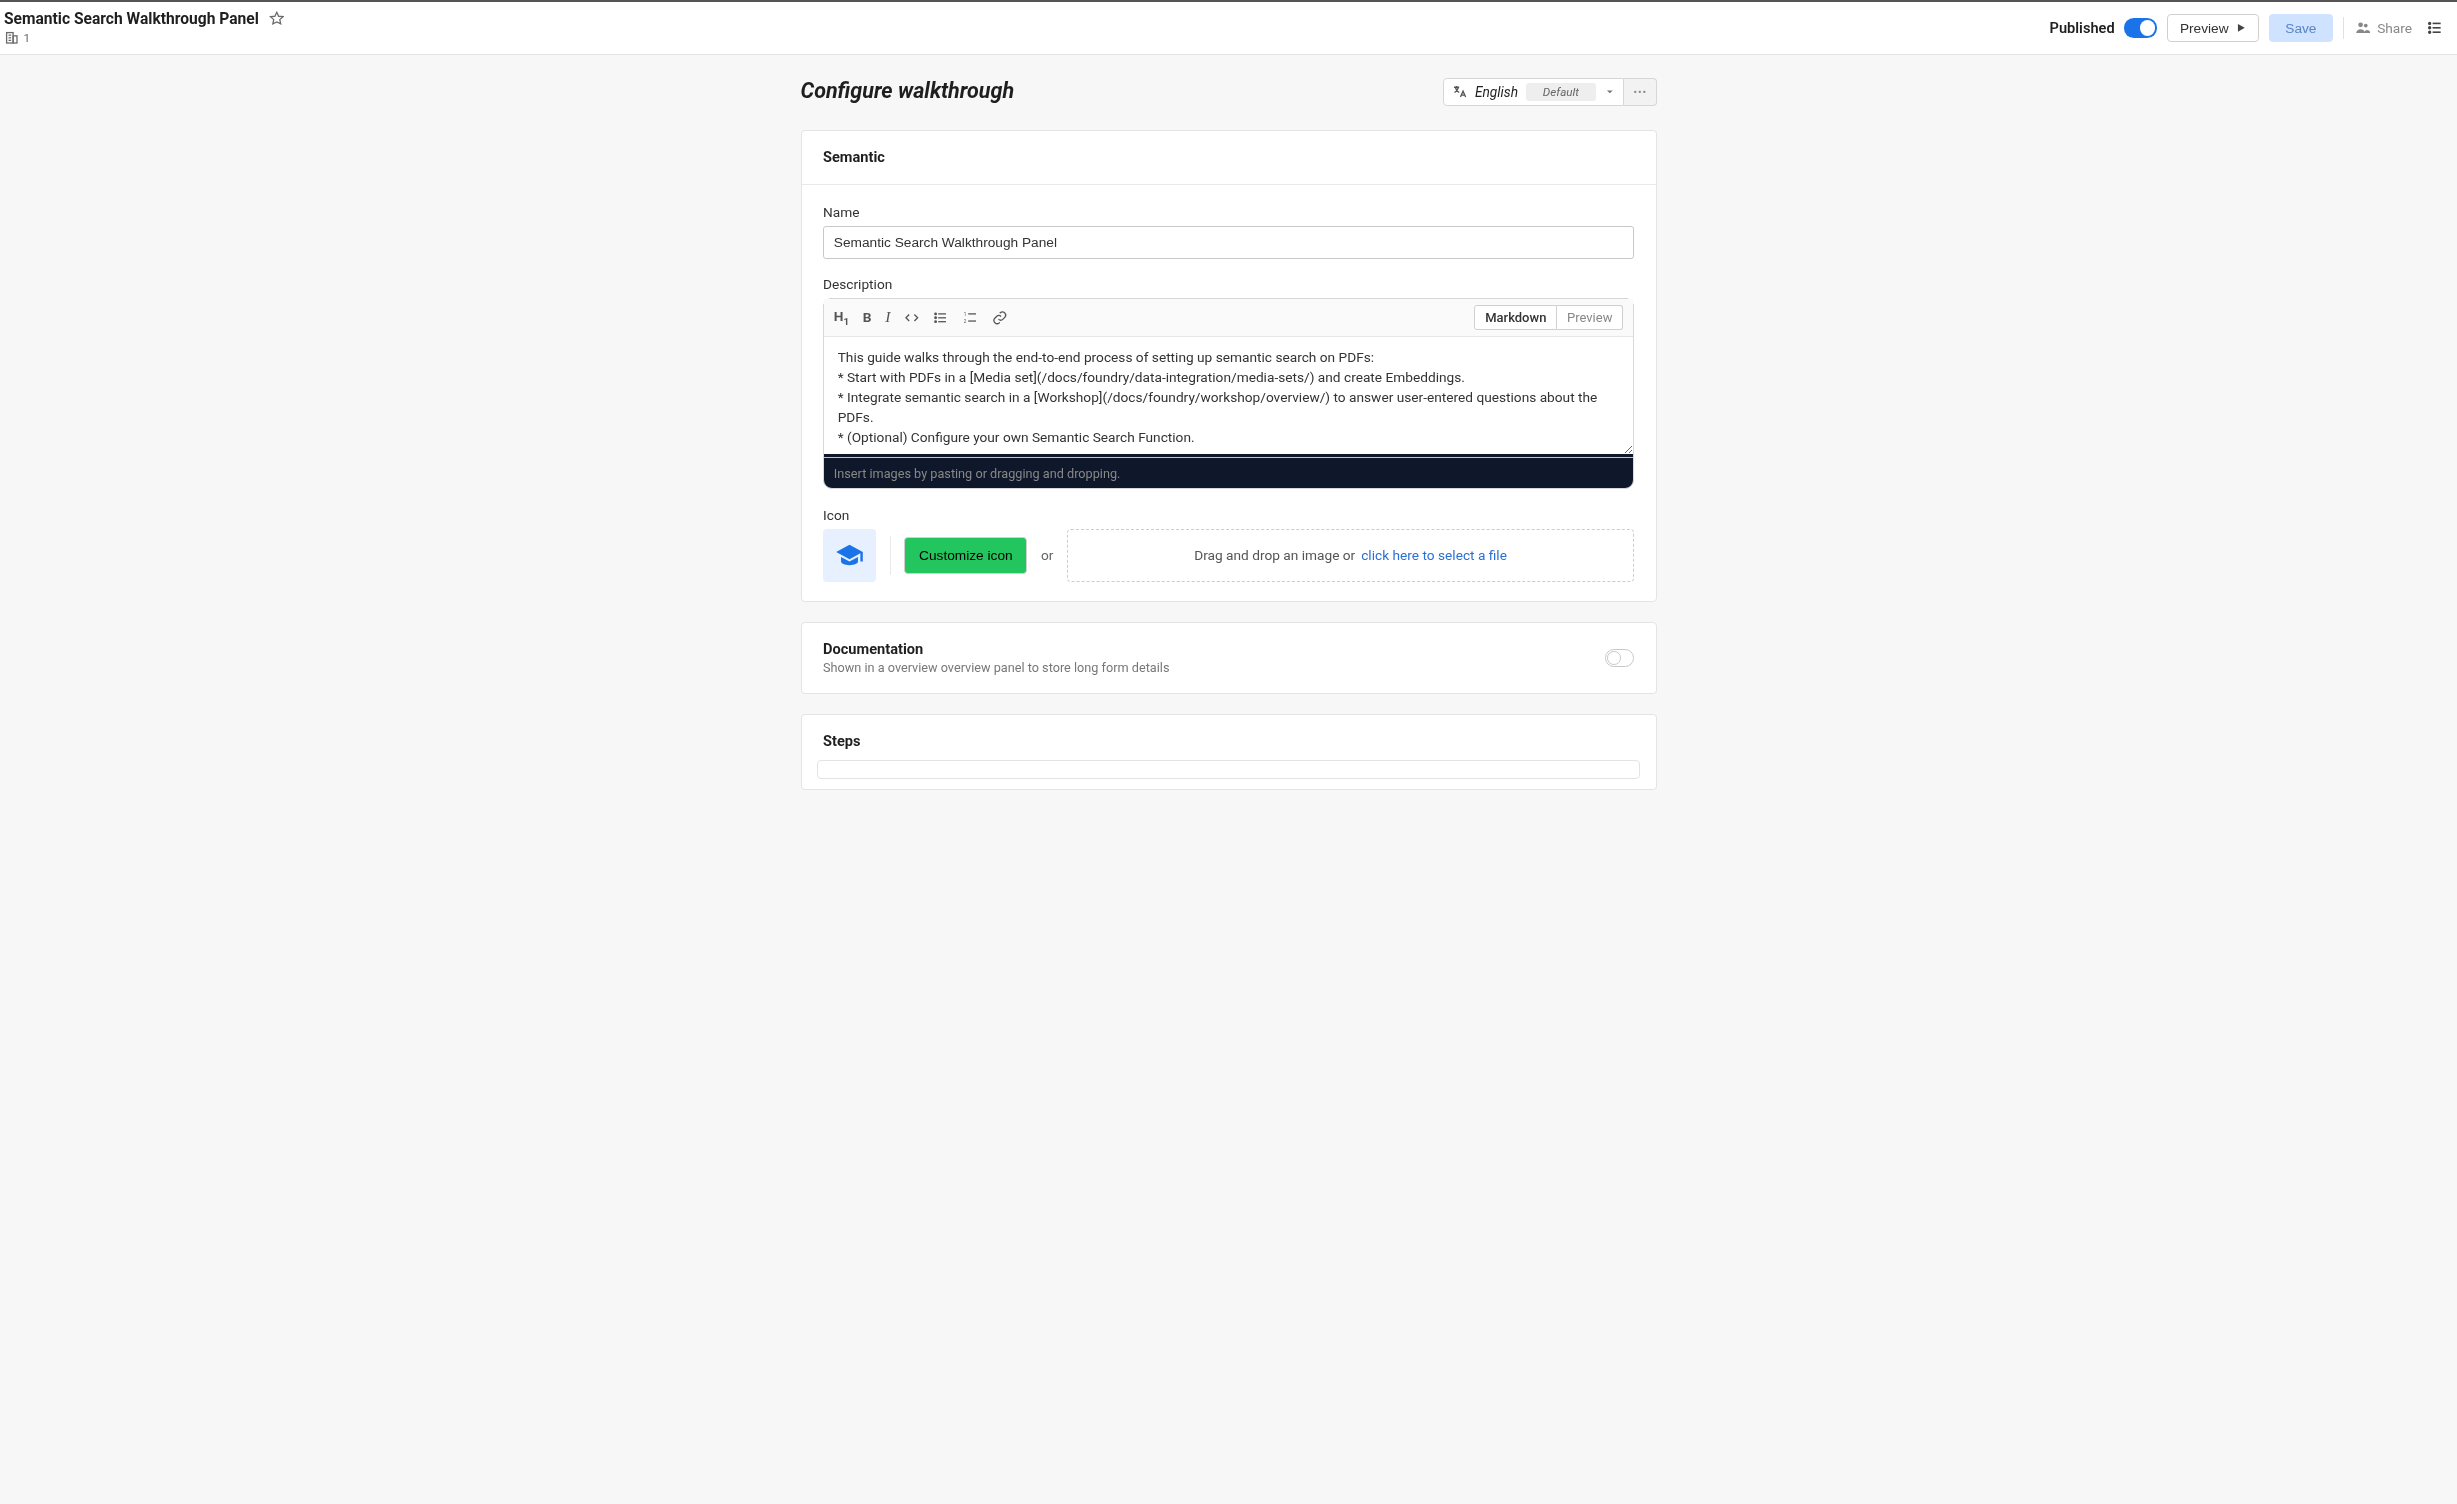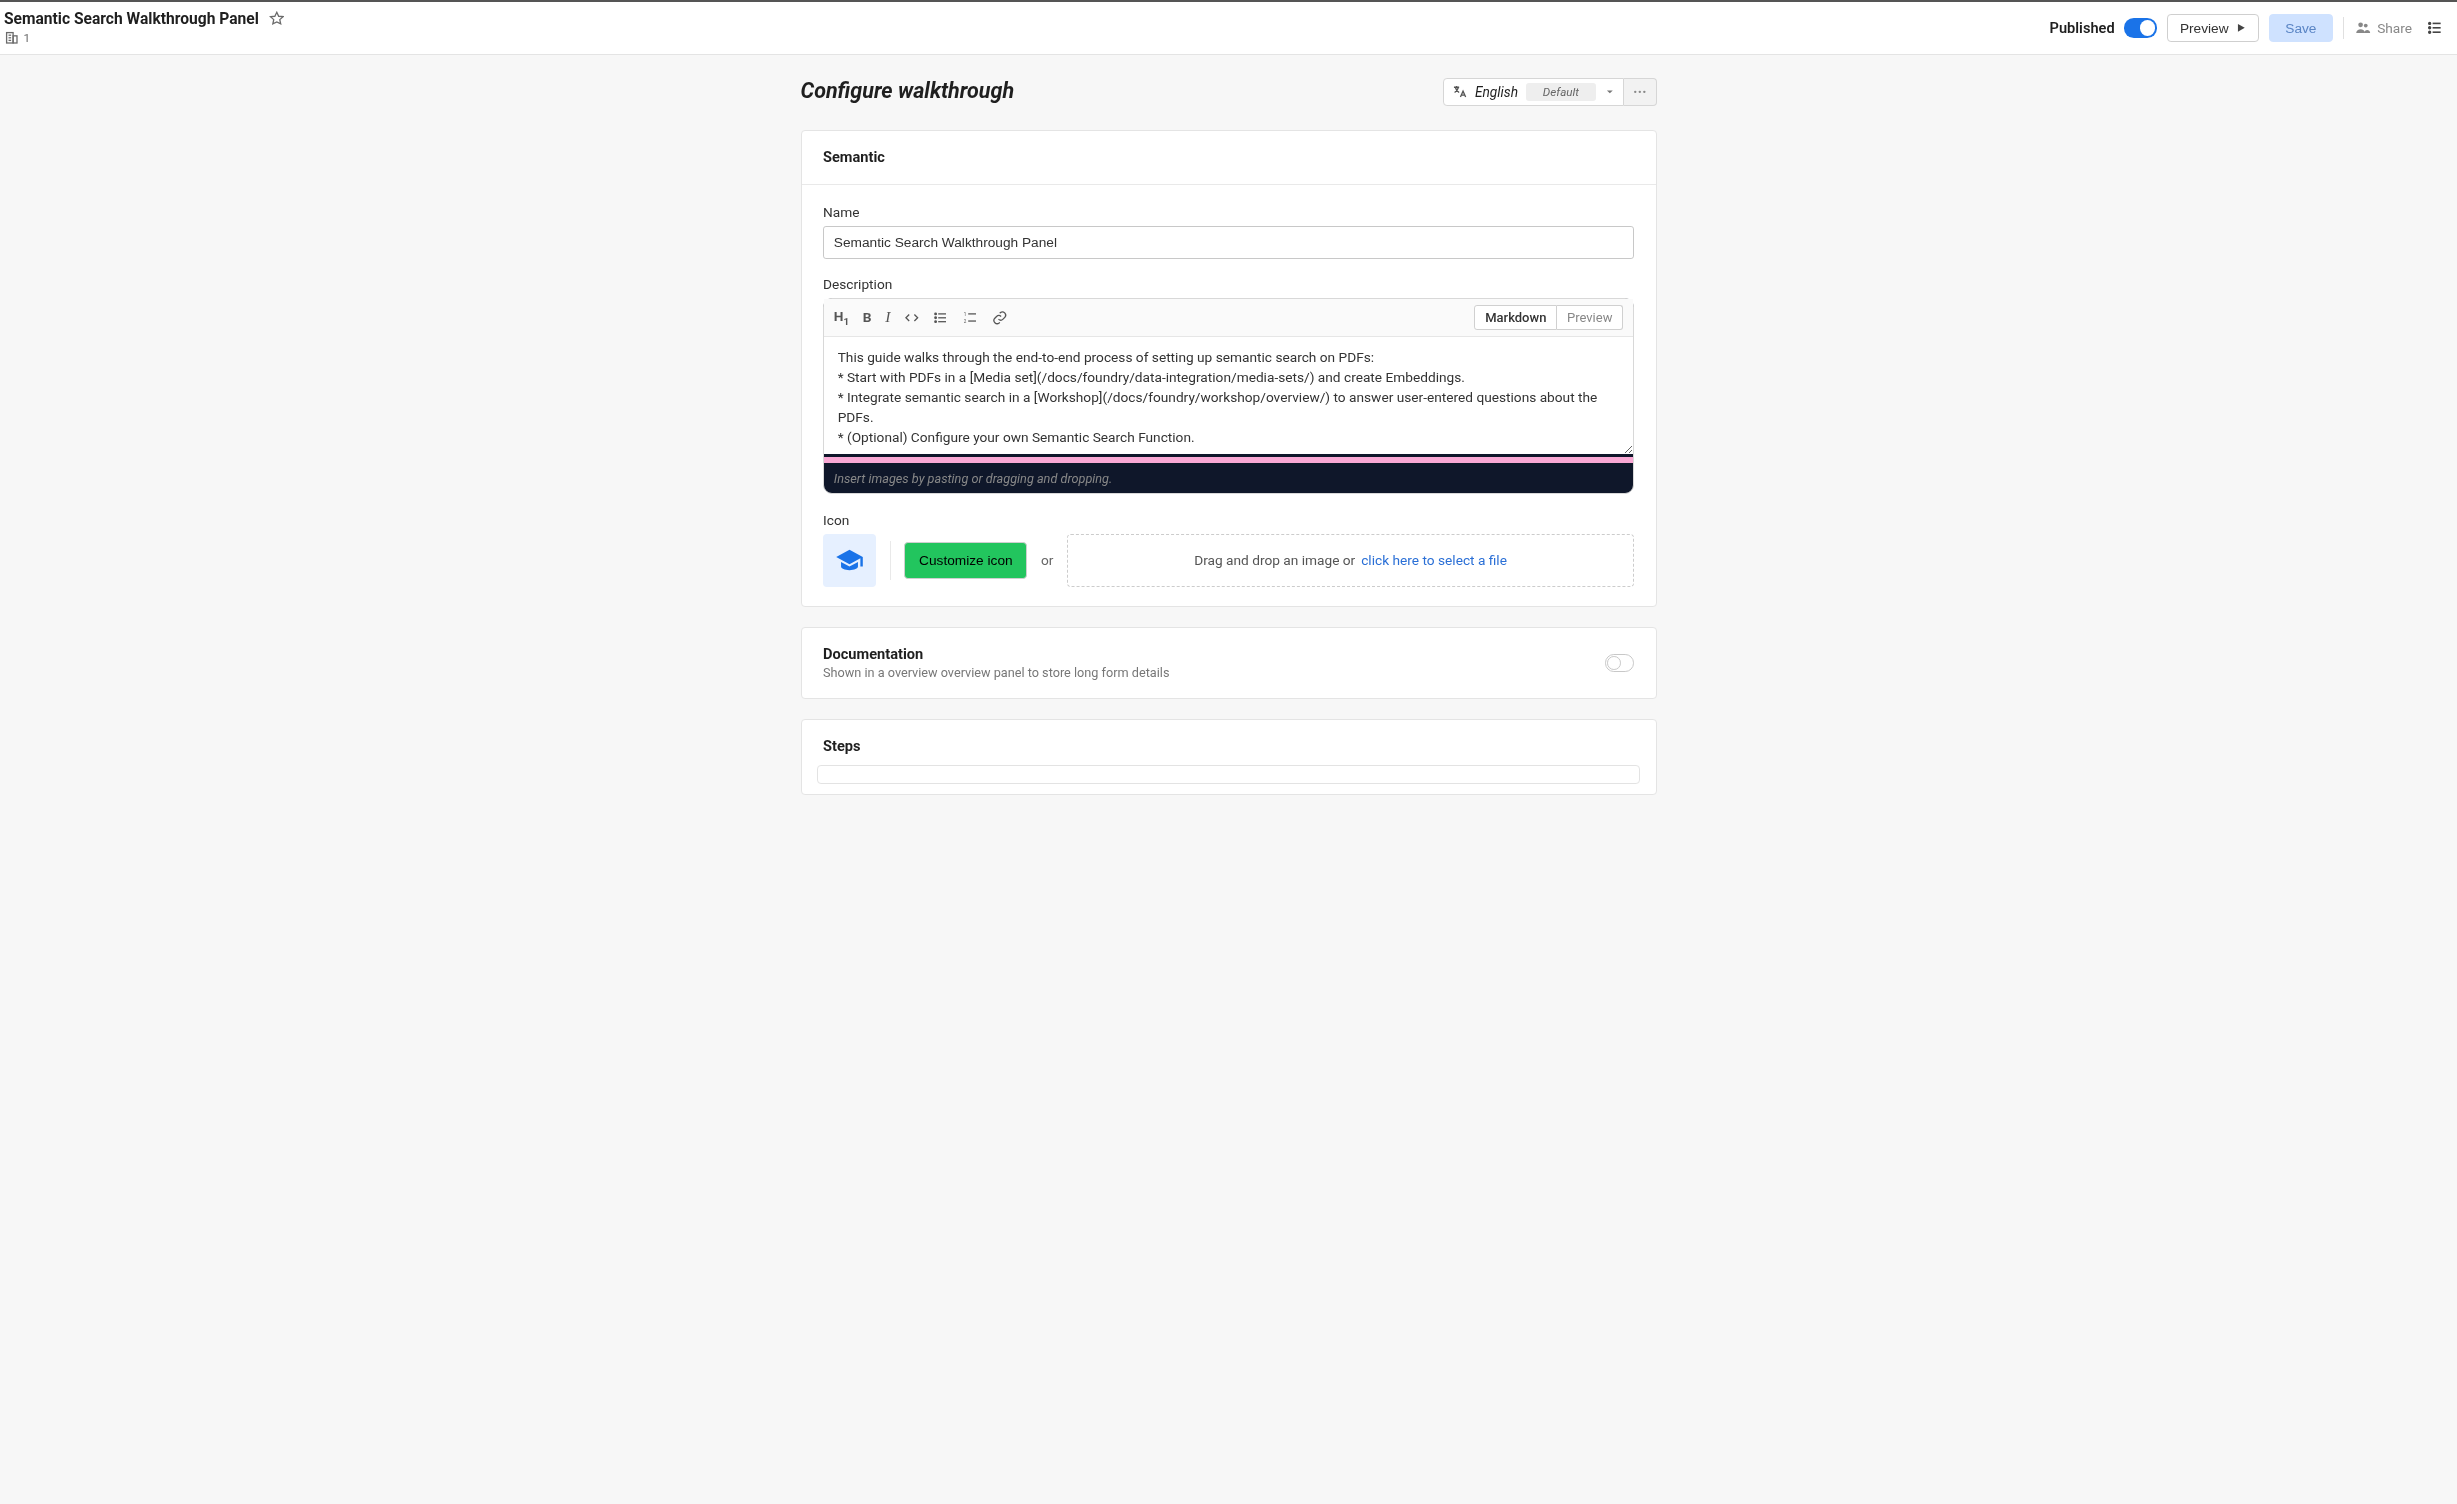--- a/index.html
+++ b/index.html
@@ -102,21 +102,21 @@
     background:#fff; color:#333;
   }
   .tool-tab.active { font-weight:500; }
   .tool-tab:first-child { border-radius:2.9px 0 0 2.9px; }
   .tool-tab:last-child { border-radius:0 2.9px 2.9px 0; border-left:none; color:#888; }
   .editor-textarea {
     width:100%; min-height:117px; border:none; resize: both;
     padding: 11.7px 13.7px; font-size:13.7px; line-height:1.45; color:#333;
     font-family: inherit; background:#fff;
   }
-  .editor-hint { padding: 7.8px 9.8px; font-size: 12.7px; color: #888; border-top:6px solid #f9a8d4;font-style:italic; }
+  .editor-hint { padding: 7.8px 9.8px; font-size: 12.7px; color: #888; border-top:1px solid #f9a8d4; }
 
   .icon-block { margin-top: 17.6px; }
   .icon-row { display:flex; align-items:center; gap:13.7px; }
   .icon-preview {
     width:53px; height:53px; background:#e6f0ff; border-radius:3.9px;
     display:flex; align-items:center; justify-content:center;
   }
   .icon-preview svg { fill:#1a73e8; }
   .icon-vdiv { width:1px; height:39px; background:#e9e9e9; }
   .btn-customize { border:1px solid #cfcfcf; background:#22c55e; border-radius:3.9px; padding:9.8px 13.7px; cursor:pointer; font-size:13.7px; }

